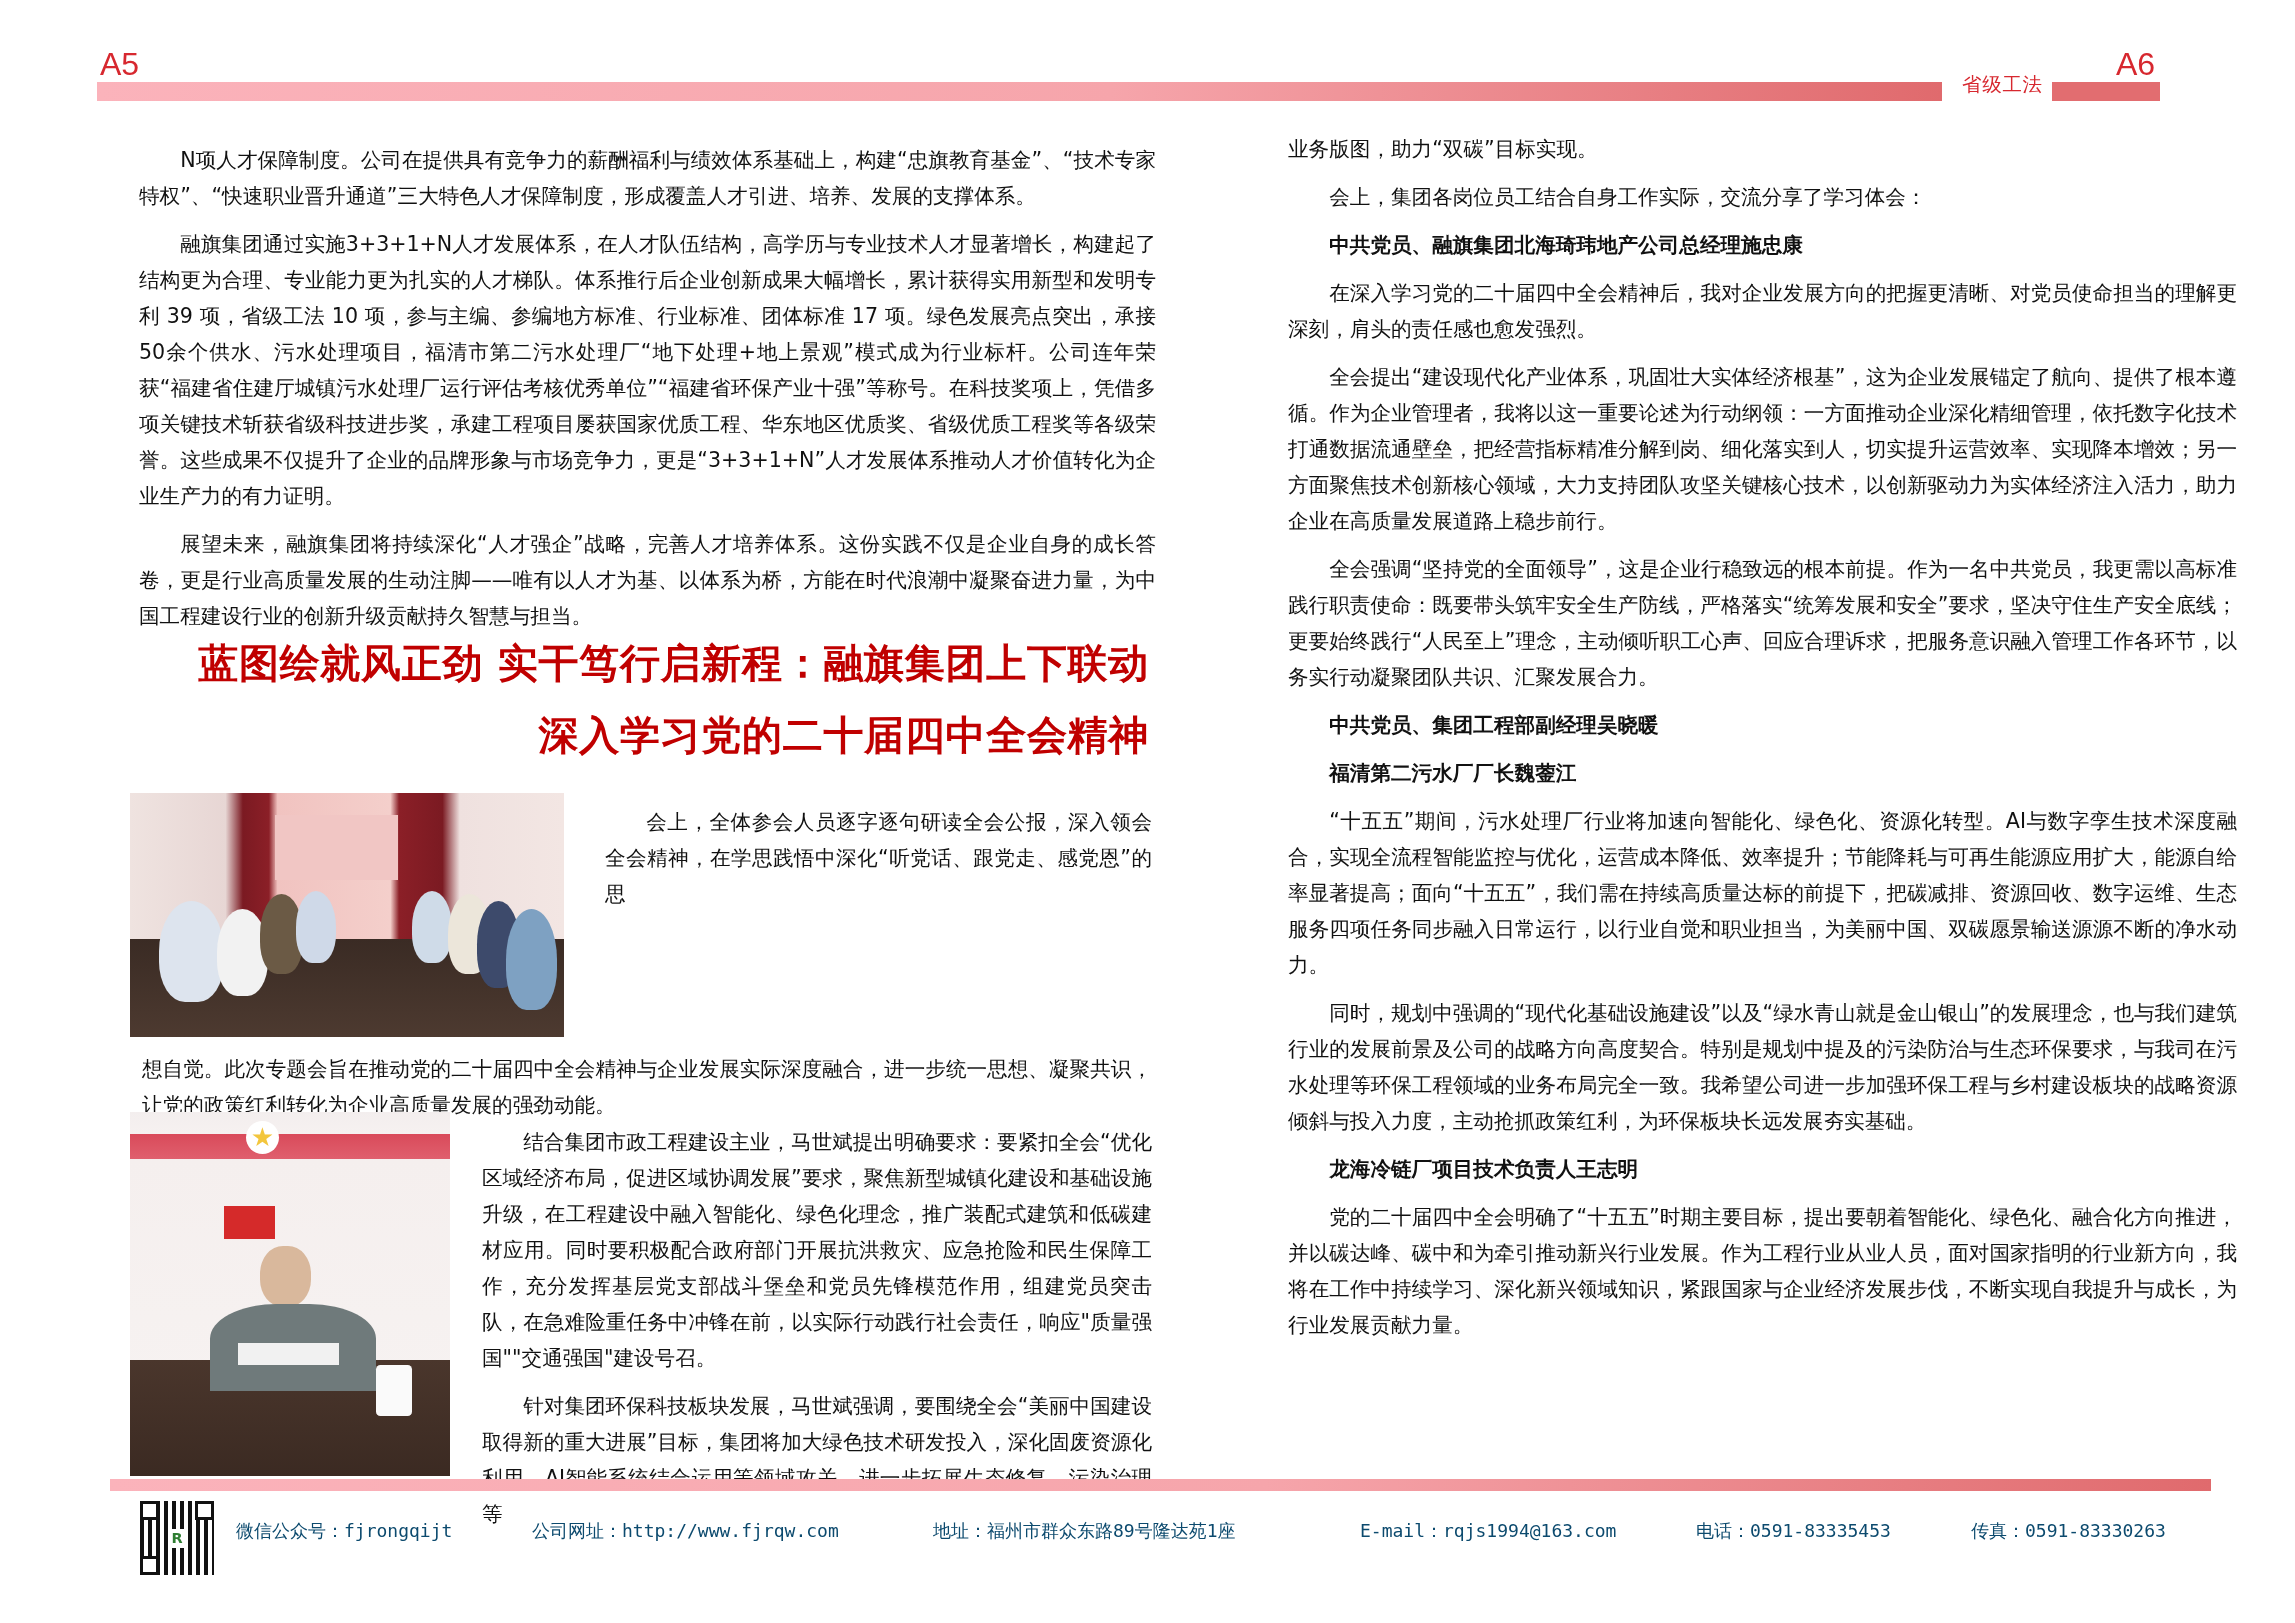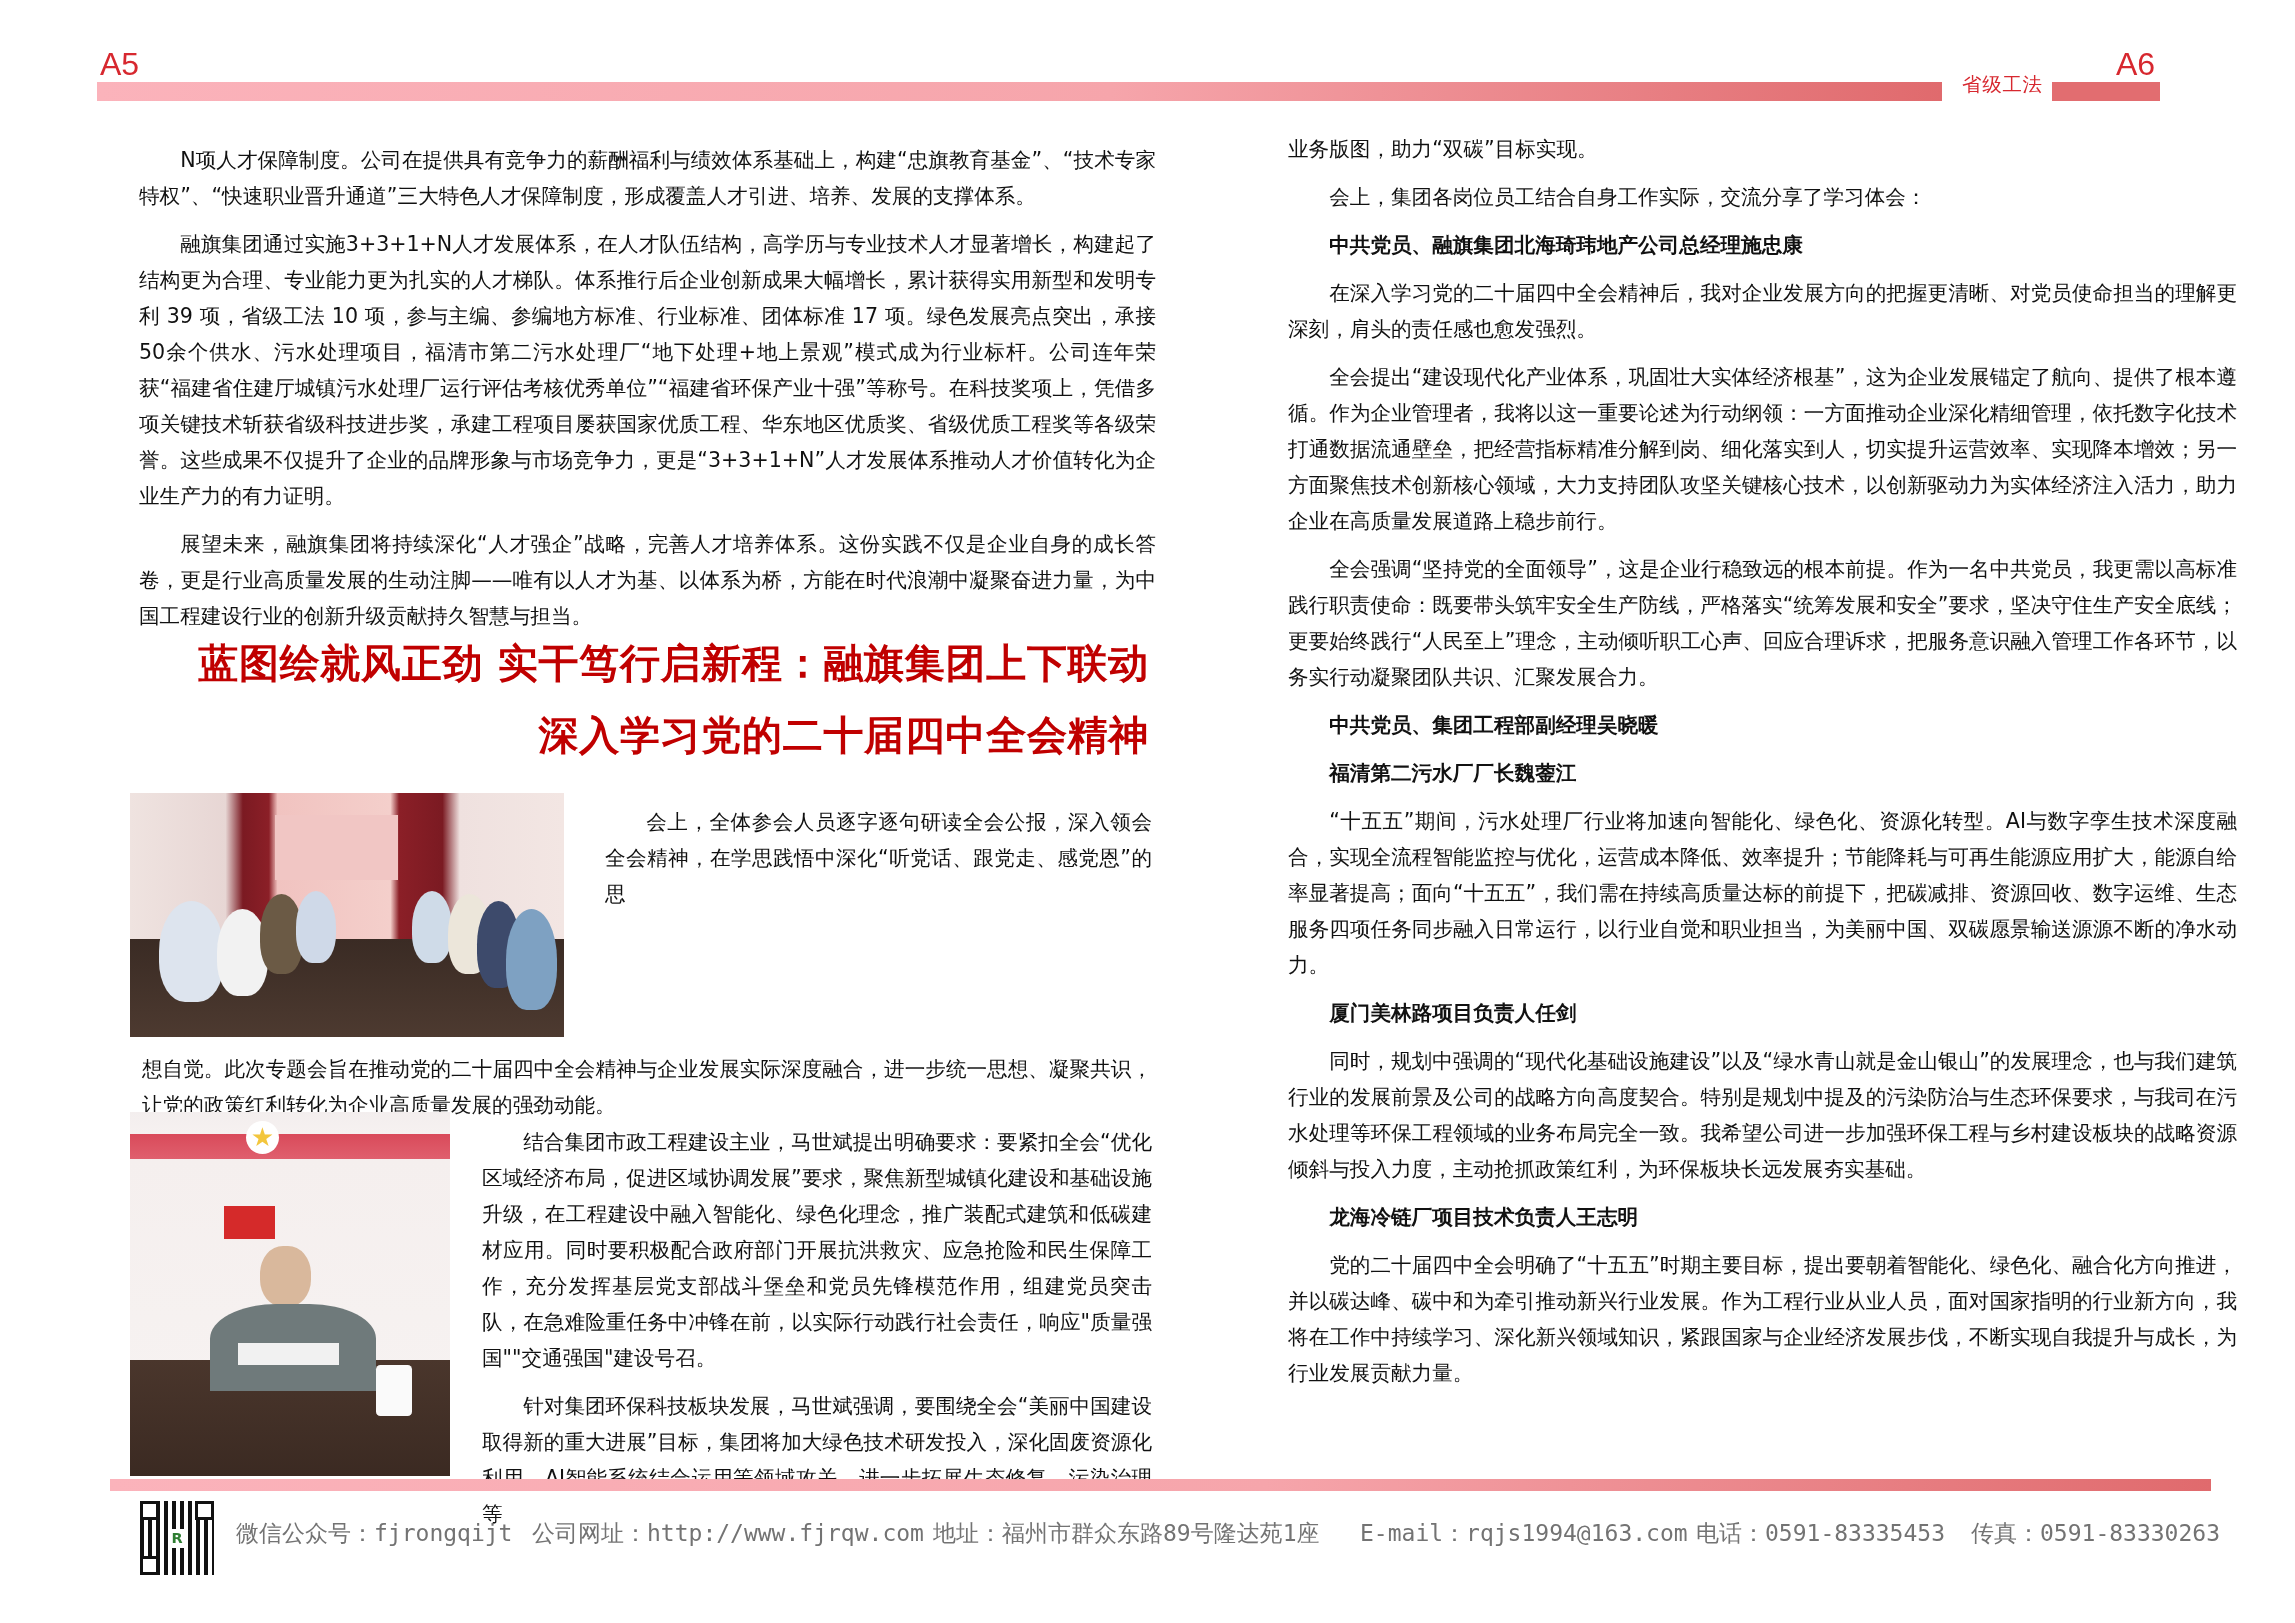--- a/index.html
+++ b/index.html
@@ -21,21 +21,21 @@
   .photo1 { left:130px; top:793px; width:434px; height:244px;
     background:
       linear-gradient(180deg, rgba(0,0,0,0) 60%, #3a2b24 60%, #4d3a30 100%),
       linear-gradient(90deg,#efe3e0 0%,#e7d6d4 22%,#7b1a22 26%,#8b1f27 32%,#f1c3c0 34%,#f4cfcb 60%,#8b1f27 62%,#7b1a22 72%,#efe1df 76%,#f3e6e3 100%); }
   .photo2 { left:130px; top:1112px; width:320px; height:364px;
     background:
       linear-gradient(180deg, rgba(0,0,0,0) 68%, #4a362c 68%, #3b2a22 100%),
       linear-gradient(180deg,#f3eeee 0%,#f6f1f0 6%,#d94a5a 6%,#e0606e 13%,#f5efee 13%,#f7f3f2 100%); }
   .photo-person { position:absolute; border-radius:50% 50% 40% 40%; }
   .footer-text { position:absolute; top:1522px; font-family:"DejaVu Sans Mono", monospace;
-                 font-size:23px; color:#737373; white-space:nowrap; line-height:1; }
+                 font-size:18px; color:#0c4a6e; white-space:nowrap; line-height:1; }
   .qr { position:absolute; left:140px; top:1501px; width:74px; height:74px;
         background:
           repeating-linear-gradient(90deg,#111 0 4.3px,#fff 4.3px 8px),
           #fff; }
 </style>
 </head>
 <body>
 
 <div class="abs page-num" style="left:100px; top:48px;">A5</div>
 <div class="band" style="left:97px; top:82px; width:1845px;"></div>
@@ -88,21 +88,20 @@
 <div class="col" style="left:1276px; top:119px; width:973px;">
   <p class="noindent">业务版图，助力“双碳”目标实现。</p>
   <p>会上，集团各岗位员工结合自身工作实际，交流分享了学习体会：</p>
   <p class="head">中共党员、融旗集团北海琦玮地产公司总经理施忠康</p>
   <p>在深入学习党的二十届四中全会精神后，我对企业发展方向的把握更清晰、对党员使命担当的理解更深刻，肩头的责任感也愈发强烈。</p>
   <p>全会提出“建设现代化产业体系，巩固壮大实体经济根基”，这为企业发展锚定了航向、提供了根本遵循。作为企业管理者，我将以这一重要论述为行动纲领：一方面推动企业深化精细管理，依托数字化技术打通数据流通壁垒，把经营指标精准分解到岗、细化落实到人，切实提升运营效率、实现降本增效；另一方面聚焦技术创新核心领域，大力支持团队攻坚关键核心技术，以创新驱动力为实体经济注入活力，助力企业在高质量发展道路上稳步前行。</p>
   <p>全会强调“坚持党的全面领导”，这是企业行稳致远的根本前提。作为一名中共党员，我更需以高标准践行职责使命：既要带头筑牢安全生产防线，严格落实“统筹发展和安全”要求，坚决守住生产安全底线；更要始终践行“人民至上”理念，主动倾听职工心声、回应合理诉求，把服务意识融入管理工作各环节，以务实行动凝聚团队共识、汇聚发展合力。</p>
   <p class="head">中共党员、集团工程部副经理吴晓暖</p>
   <p class="head">福清第二污水厂厂长魏蓥江</p>
   <p>“十五五”期间，污水处理厂行业将加速向智能化、绿色化、资源化转型。AI与数字孪生技术深度融合，实现全流程智能监控与优化，运营成本降低、效率提升；节能降耗与可再生能源应用扩大，能源自给率显著提高；面向“十五五”，我们需在持续高质量达标的前提下，把碳减排、资源回收、数字运维、生态服务四项任务同步融入日常运行，以行业自觉和职业担当，为美丽中国、双碳愿景输送源源不断的净水动力。</p>
-  <p class="head">厦门美林路项目负责人任剑</p>
   <p>同时，规划中强调的“现代化基础设施建设”以及“绿水青山就是金山银山”的发展理念，也与我们建筑行业的发展前景及公司的战略方向高度契合。特别是规划中提及的污染防治与生态环保要求，与我司在污水处理等环保工程领域的业务布局完全一致。我希望公司进一步加强环保工程与乡村建设板块的战略资源倾斜与投入力度，主动抢抓政策红利，为环保板块长远发展夯实基础。</p>
   <p class="head">龙海冷链厂项目技术负责人王志明</p>
   <p>党的二十届四中全会明确了“十五五”时期主要目标，提出要朝着智能化、绿色化、融合化方向推进，并以碳达峰、碳中和为牵引推动新兴行业发展。作为工程行业从业人员，面对国家指明的行业新方向，我将在工作中持续学习、深化新兴领域知识，紧跟国家与企业经济发展步伐，不断实现自我提升与成长，为行业发展贡献力量。</p>
 </div>
 
 <div class="band" style="left:110px; top:1479px; width:2101px; height:11.6px;"></div>
 <div class="qr" title="微信公众号二维码">
   <div class="abs" style="left:0; top:0; width:19px; height:19px; border:3.6px solid #111; background:#fff; box-sizing:border-box;"></div>
   <div class="abs" style="right:0; top:0; width:19px; height:19px; border:3.6px solid #111; background:#fff; box-sizing:border-box;"></div>
   <div class="abs" style="left:0; bottom:0; width:19px; height:19px; border:3.6px solid #111; background:#fff; box-sizing:border-box;"></div>

